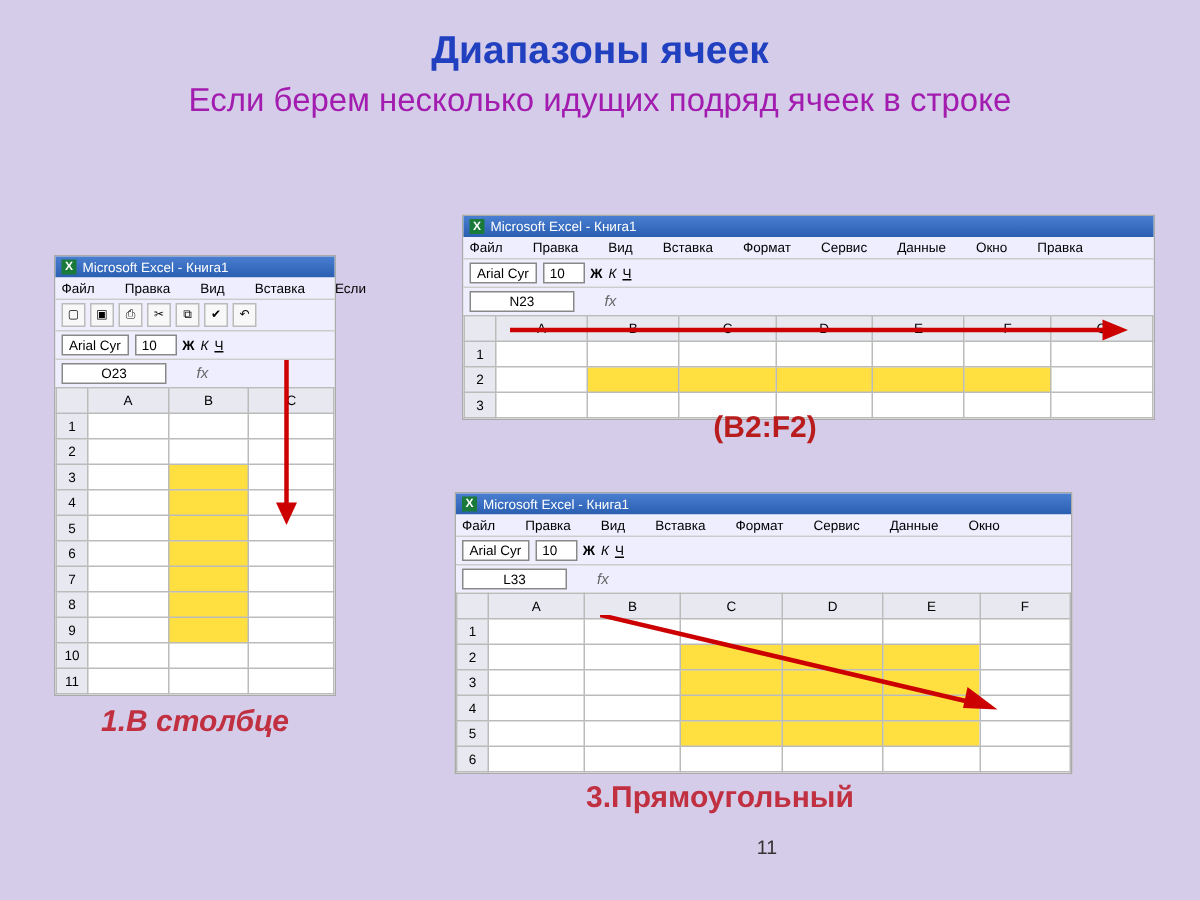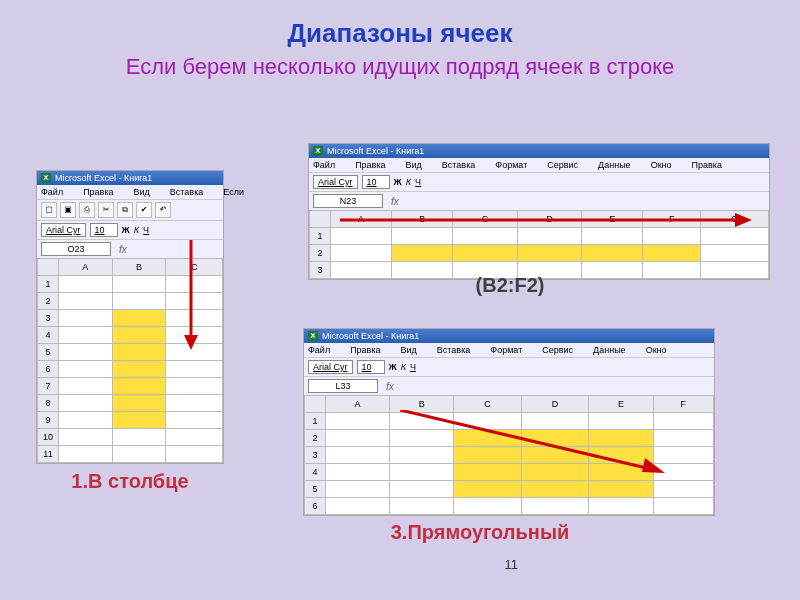--- a/index.html
+++ b/index.html
@@ -79,27 +79,26 @@
     display: flex;
     gap: 4px;
     align-items: center;
     border-top: 1px solid #ccc;
   }
   .fontbox {
     background: #fff;
     border: 1px solid #888;
     padding: 1px 4px;
     font-size: 9px;
-    text-decoration: underline;
   }
   .namebox-row {
     background: #eef;
     padding: 2px 4px;
     display: flex;
-    gap: 8px;
+    gap: 20px;
     align-items: center;
     border-top: 1px solid #ccc;
   }
   .namebox {
     background: #fff;
     border: 1px solid #888;
     width: 60px;
     padding: 1px 4px;
     font-size: 9px;
     text-align: center;
@@ -135,21 +134,21 @@
     position: absolute;
     text-align: center;
     width: 220px;
   }
   .cap-title {
     color: #c03040;
     font-weight: bold;
     font-size: 20px;
   }
   .cap-range {
-    color: #404040;
+    color: #b91c1c;
     font-weight: bold;
     font-size: 20px;
     margin-top: 2px;
   }
   .arrow {
     position: absolute;
     pointer-events: none;
   }
   .pagenum {
     position: absolute;
@@ -274,21 +273,21 @@
           <td></td>
         </tr>
   </tbody>
     </table>
 </div>
 <svg class="arrow" style="left:176px; top:240px;" width="40" height="120">
   <line x1="15" y1="0" x2="15" y2="100" stroke="#c00" stroke-width="3"></line>
   <polygon points="15,110 8,95 22,95" fill="#c00"></polygon>
 </svg>
 
-<div class="caption" style="left:20px; top:470px;">
+<div class="caption" style="left:20px; top:470px;font-style:italic;">
   <div class="cap-title">1.В столбце</div>
 </div>
 
 <div class="pane" style="left:308px; top:143px; width:460px;">
   <div class="titlebar">
     <div class="xl-icon">X</div>
     <span>Microsoft Excel - Книга1</span>
   </div>
   <div class="menubar">
     <span>Файл</span>

